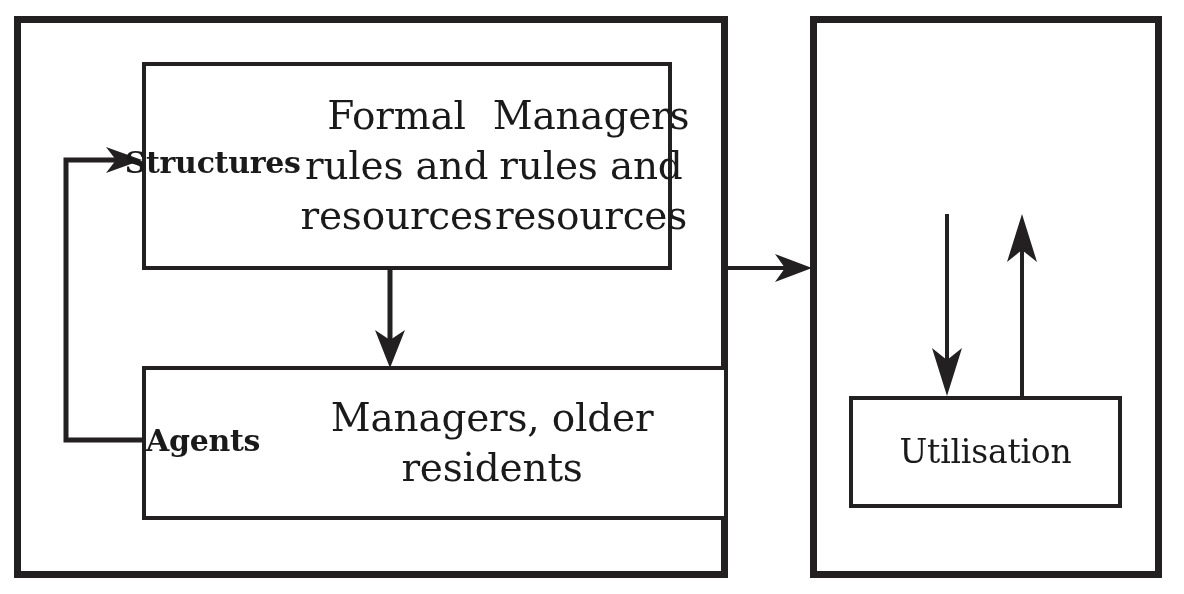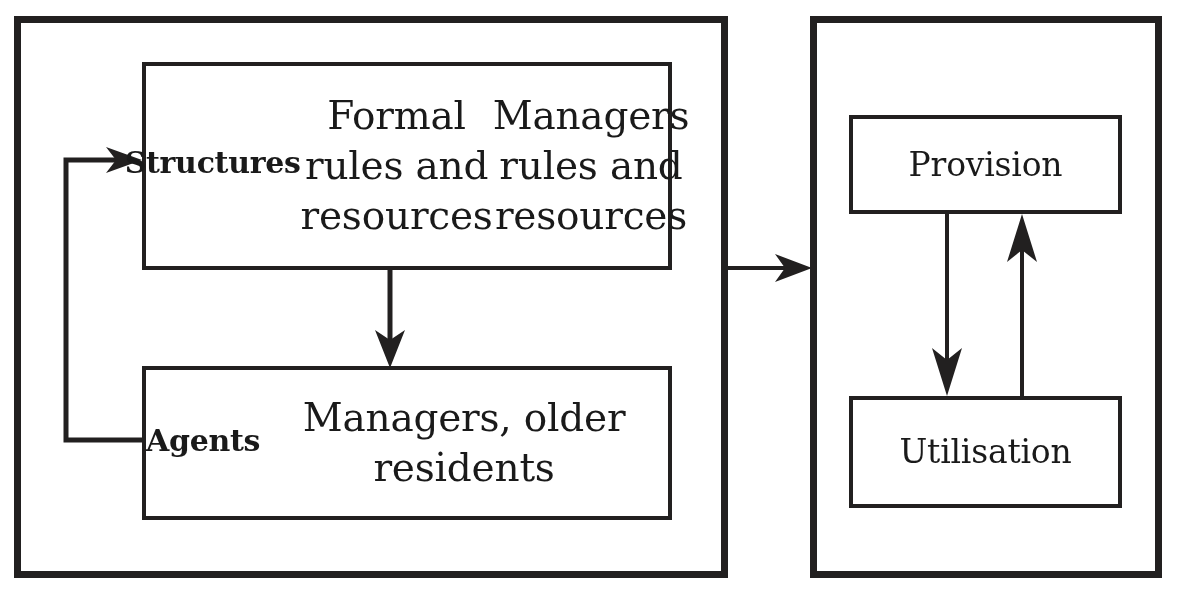--- a/index.html
+++ b/index.html
@@ -30,21 +30,21 @@
     border: 4px solid #222020;
     background: #ffffff;
     display: flex;
     flex-direction: row;
     align-items: center;
     justify-content: center;
     text-align: center;
     color: #1a1a1a;
   }
   #box-structures { left: 142px; top: 62px;  width: 530px; height: 208px; }
-  #box-agents     { left: 142px; top: 366px; width: 530px; height: 154px; }
+  #box-agents     { left: 142px; top: 366px; width: 586px; height: 154px; }
   #box-provision  { left: 849px; top: 115px; width: 273px; height: 99px; }
   #box-utilisation{ left: 849px; top: 396px; width: 273px; height: 112px; }
 
   .node-title {
     font-family: "DejaVu Serif", "Liberation Serif", serif;
     font-weight: bold;
     font-size: 30px;
     line-height: 1.18;
     letter-spacing: -0.3px;
   }
@@ -118,21 +118,18 @@
     <div class="node-title">Structures</div>
     <div class="node-line">Formal rules and resources</div>
     <div class="node-line">Managers rules and resources</div>
   </div>
 
   <div class="node-box" id="box-agents">
     <div class="node-title">Agents</div>
     <div class="node-line">Managers, older residents</div>
   </div>
 
-  <div class="node-box" id="box-provision">
-    <div class="node-single">Provision</div>
-  </div>
 
   <div class="node-box" id="box-utilisation">
     <div class="node-single">Utilisation</div>
   </div>
 
 </div>
 
 </body></html>

